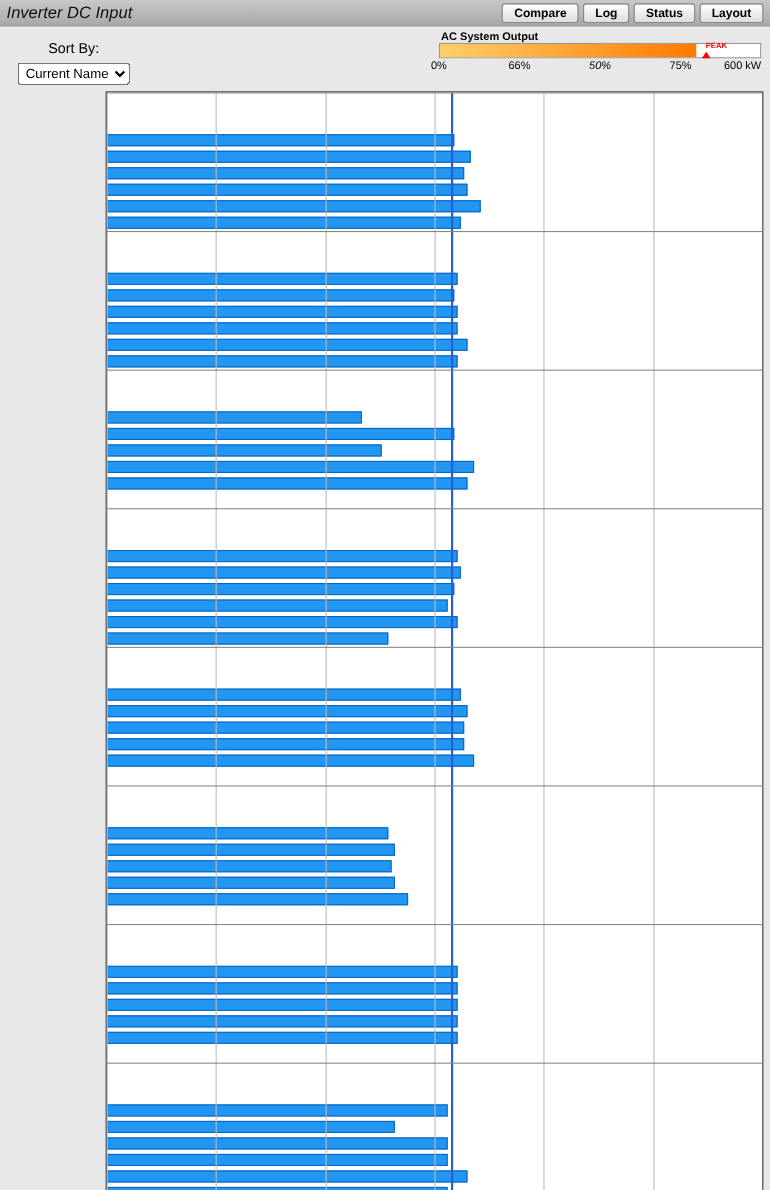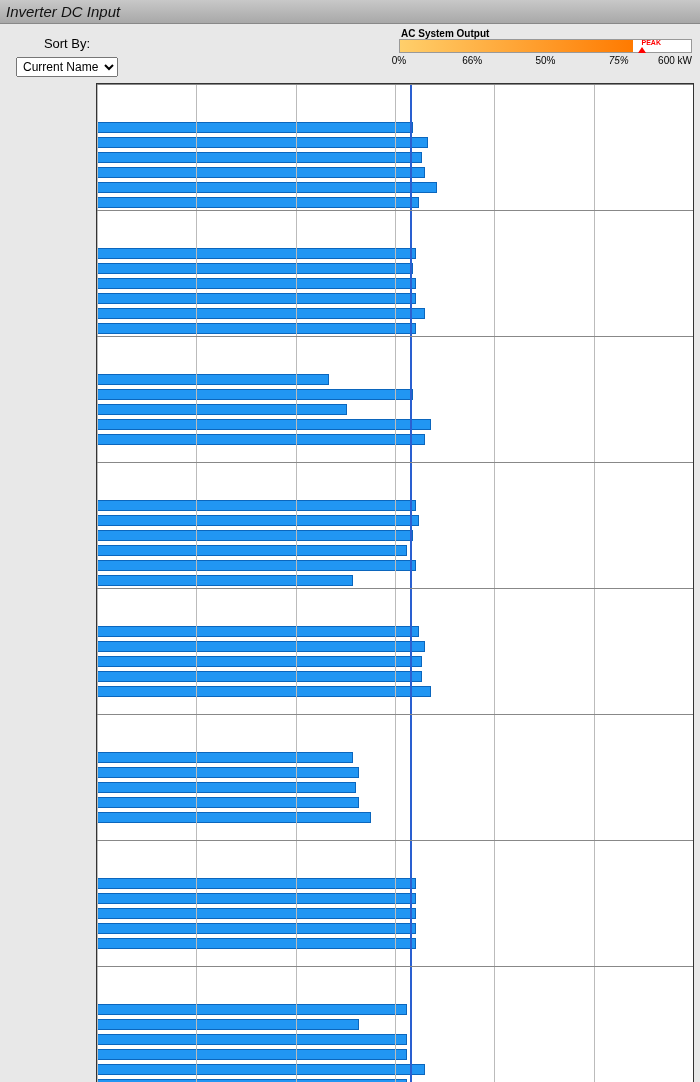--- a/index.html
+++ b/index.html
@@ -10,21 +10,21 @@
   border-bottom: 1px solid #888; padding: 2px 6px; height: 24px;
 }
 .title { font-weight: normal; font-style: italic; font-size: 15px; color: #111; }
 .btns { display: flex; gap: 4px; }
 .btn {
   background: linear-gradient(#fff,#ddd); border: 1px solid #888; border-radius: 3px;
   padding: 2px 10px; font-size: 11px; font-weight: bold; cursor: pointer;
 }
 .subhdr { display: flex; justify-content: space-between; padding: 4px 8px 6px; }
 .sortby { display: flex; align-items: center; gap: 6px; font-size: 13px; padding-left: 8px; padding-top: 8px; flex-direction: column; }
-select { font-size: 12px; padding: 1px 2px; }
+select { font-size: 12px; padding: 1px 2px; text-align: center; }
 .acout { width: 293px; font-size: 10px; }
 .aclabel { font-weight: bold; font-size: 10px; padding-left: 2px; }
 .acbar-wrap { position: relative; height: 14px; background: #fff; border: 1px solid #999; }
 .acbar-fill { position: absolute; left:0; top:0; bottom:0; background: linear-gradient(to right,#ffcf6b,#ff7a00); }
 .peak { position: absolute; top: -1px; font-size: 7px; color: red; font-weight: bold; }
 .peak-tri { position: absolute; bottom: -1px; width:0; height:0; border-left:4px solid transparent; border-right:4px solid transparent; border-bottom:6px solid red; }
 .acticks { display: flex; position: relative; height: 14px; margin-top: 2px; font-size: 10px; }
 .actick { position: absolute; transform: translateX(-50%); }
 .chart-area { margin: 0 6px 6px 96px; background: #fff; border: 1px solid #333; position: relative; height: 1008px; overflow: hidden; }
 .grid-col { position: absolute; top:0; bottom:0; border-left: 1px solid #bbb; }
@@ -32,41 +32,47 @@
 .grp-sep { position: absolute; left:0; right:0; border-top: 1px solid #888; }
 .bars { position: absolute; left:0; right:0; top:0; }
 .bar { position: absolute; left:0; height: 11px; background: #2196f3; border: 1px solid #0b66bd; }
 .ylabs { position: absolute; left: 0; top: 0; width: 96px; }
 </style>
 </head>
 <body>
 
 <div class="header">
   <div class="title">Inverter DC Input</div>
+  <div class="btns">
+    <button class="btn">Compare</button>
+    <button class="btn">Log</button>
+    <button class="btn">Status</button>
+    <button class="btn">Layout</button>
+  </div>
 </div>
 
 <div class="subhdr">
   <div class="sortby">
     <span>Sort By:</span>
     <select>
       <option>Current Name</option>
     </select>
   </div>
   <div class="acout">
     <div class="aclabel">AC System Output</div>
     <div class="acbar-wrap">
       <div class="acbar-fill" id="acfill" style="width: 80%;"></div>
       <div class="peak" id="peakL" style="left: 83%;">PEAK</div>
       <div class="peak-tri" id="peakT" style="left: calc(83% - 4px);"></div>
     </div>
     <div class="acticks" id="acticks">
         <span class="actick" style="left: 0%;">0%</span>
         <span class="actick" style="left: 25%;">66%</span>
-        <span class="actick" style="left: 50%;">50%</span>
-        <span class="actick" style="left: 75%; font-style: italic;">75%</span>
+        <span class="actick" style="left: 50%; font-style: italic;">50%</span>
+        <span class="actick" style="left: 75%;">75%</span>
         <span class="actick" style="right: 0px; transform: none;">600 kW</span>
       </div>
   </div>
 </div>
 
 <div style="position:relative">
   <div class="ylabs" id="ylabs"></div>
   <div class="chart-area" id="chart">
     <div class="bars" id="bars">
         <div class="bar" style="top: 38px; width: 53%;"></div>

